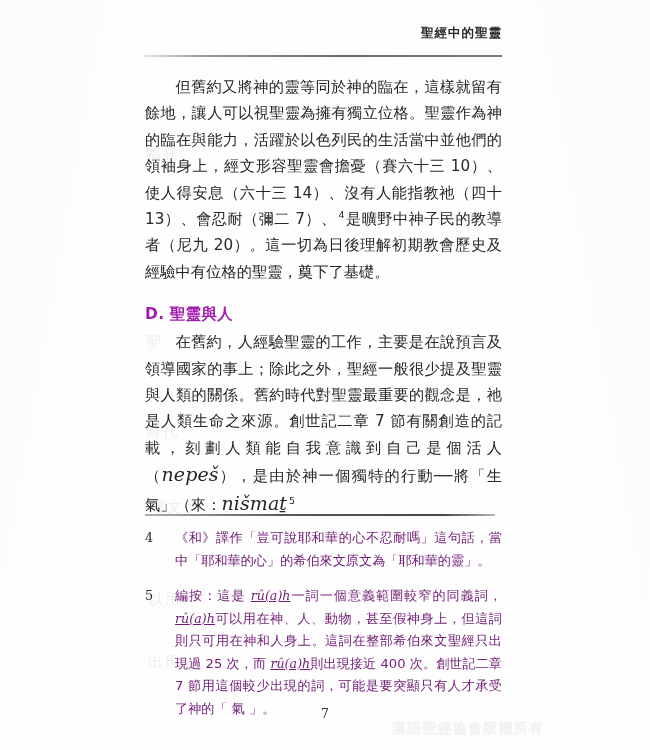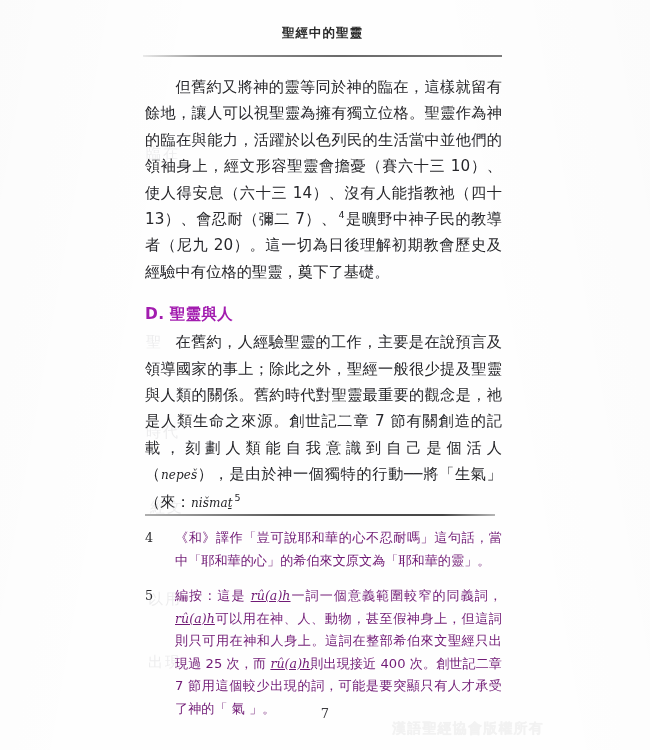--- a/index.html
+++ b/index.html
@@ -30,21 +30,21 @@
       linear-gradient(260deg, rgba(0,0,0,0.012) 0%, rgba(0,0,0,0) 30%);
     pointer-events: none;
   }
 
   
   .runhead {
     position: absolute;
     left: 143px;
     top: 22px;
     width: 359px;
-    text-align: center;
+    text-align: right;
   }
   .runhead-title {
     font-family: "DejaVu Sans", "Liberation Sans", sans-serif;
     font-size: 12.5px;
     font-weight: 700;
     color: #2a2a2a;
     letter-spacing: 1px;
     line-height: 1.2;
     display: inline-block;
   }
@@ -104,21 +104,21 @@
     font-size: 9.5px;
     vertical-align: super;
     line-height: 0;
     padding: 0 1px 0 2px;
     color: #26262a;
   }
 
   .translit {
     font-family: "DejaVu Serif", "Liberation Serif", serif;
     font-style: italic;
-    font-size: 12px;
+    font-size: 19px;
   }
 
   
   .fn-rule {
     position: absolute;
     left: 145px;
     top: 514px;
     width: 350px;
     height: 1.5px;
     background: linear-gradient(90deg,

